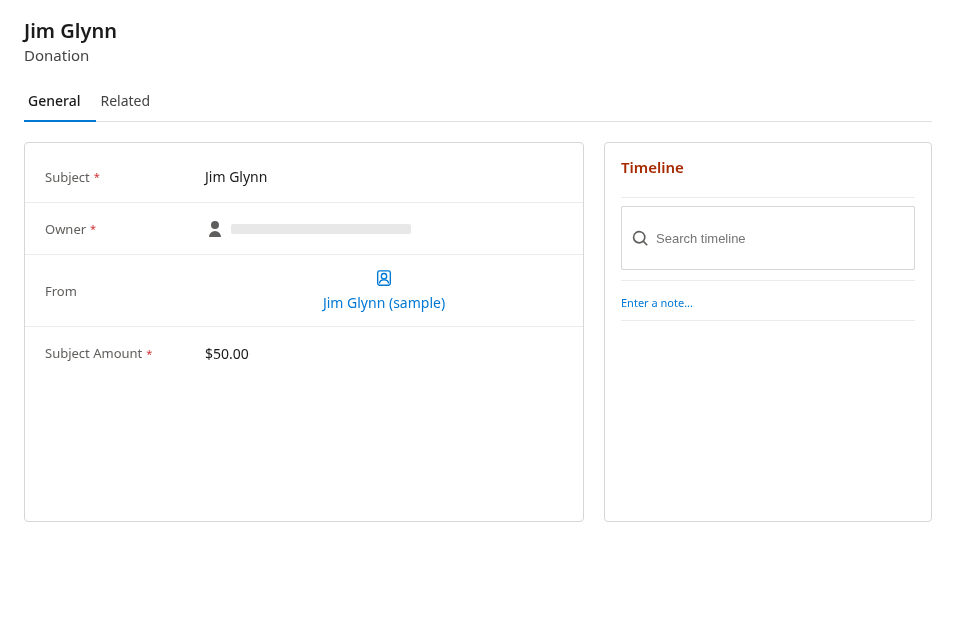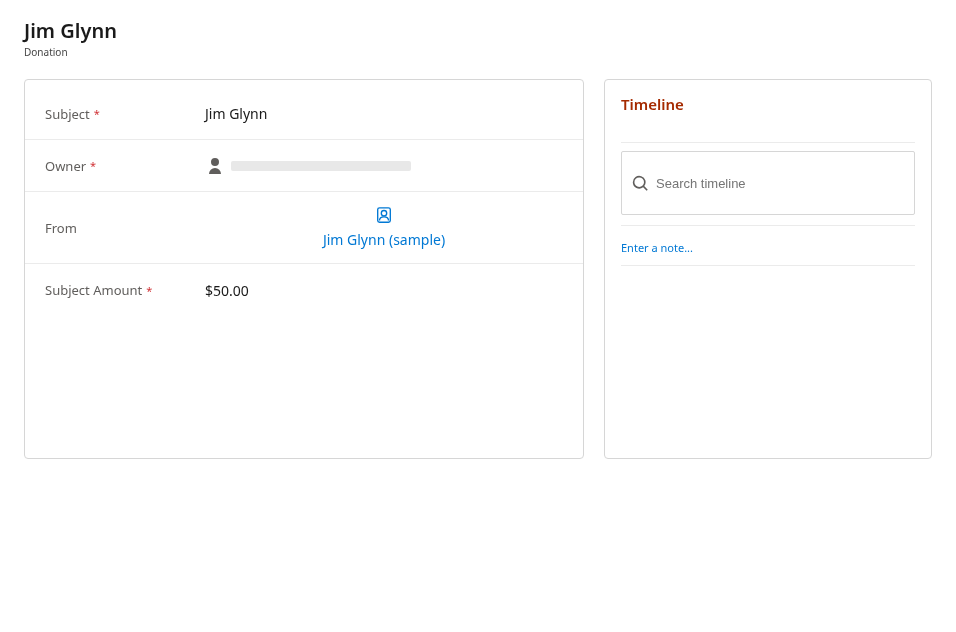--- a/index.html
+++ b/index.html
@@ -21,21 +21,21 @@
     }
 
     .record-title {
       font-size: 20px;
       font-weight: 600;
       color: #1a1a1a;
       line-height: 1.3;
     }
 
     .record-subtitle {
-      font-size: 10px;
+      font-size: 15px;
       color: #444;
       margin-top: 1px;
     }
 
     .tabs-bar {
       display: flex;
       gap: 0;
       margin-top: 18px;
       border-bottom: 1px solid #e0e0e0;
     }
@@ -136,21 +136,21 @@
       border-radius: 4px;
       background: #fff;
       padding: 14px 16px;
       min-height: 380px;
     }
 
     .timeline-title {
       font-size: 15px;
       font-weight: 600;
       color: #a52a00;
-      margin-bottom: 28px;
+      margin-bottom: 20px;
     }
 
     .search-timeline-box {
       display: flex;
       align-items: center;
       border: 1px solid #d6d6d6;
       border-radius: 2px;
       padding: 23px 10px;
       gap: 8px;
       margin-bottom: 10px;
@@ -203,20 +203,24 @@
 </head>
 <body>
 
 <div class="page-container">
 
   <div>
     <div class="record-title">Jim Glynn</div>
     <div class="record-subtitle">Donation</div>
   </div>
 
+  <div class="tabs-bar">
+    <div class="tab-item active">General</div>
+    <div class="tab-item">Related</div>
+  </div>
 
   <div class="main-layout">
 
     <div class="form-card">
 
       <div class="field-row">
         <div class="field-label">
           <span>Subject</span>
           <span class="required-star">*</span>
         </div>

